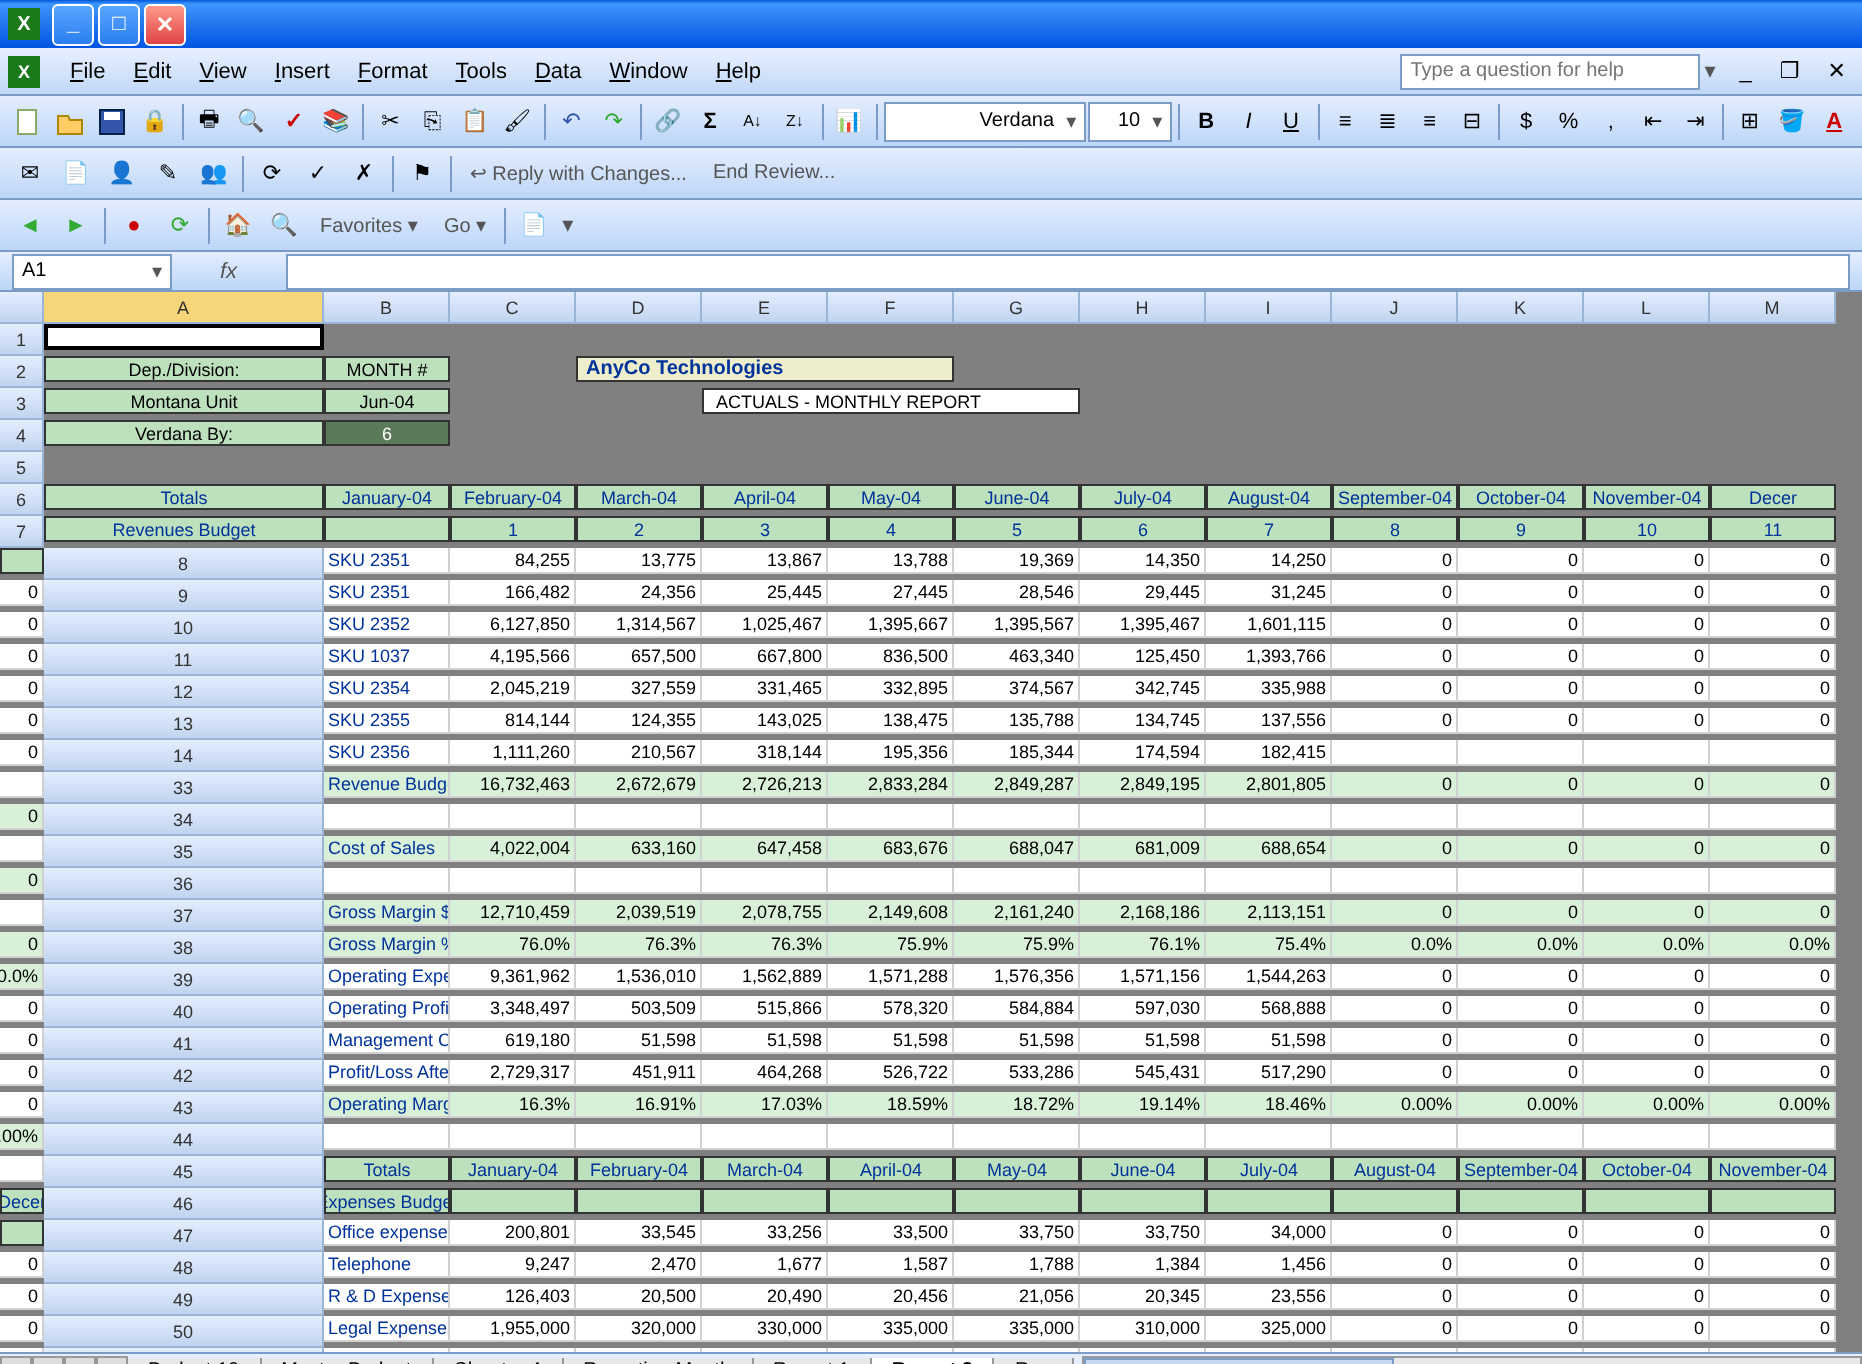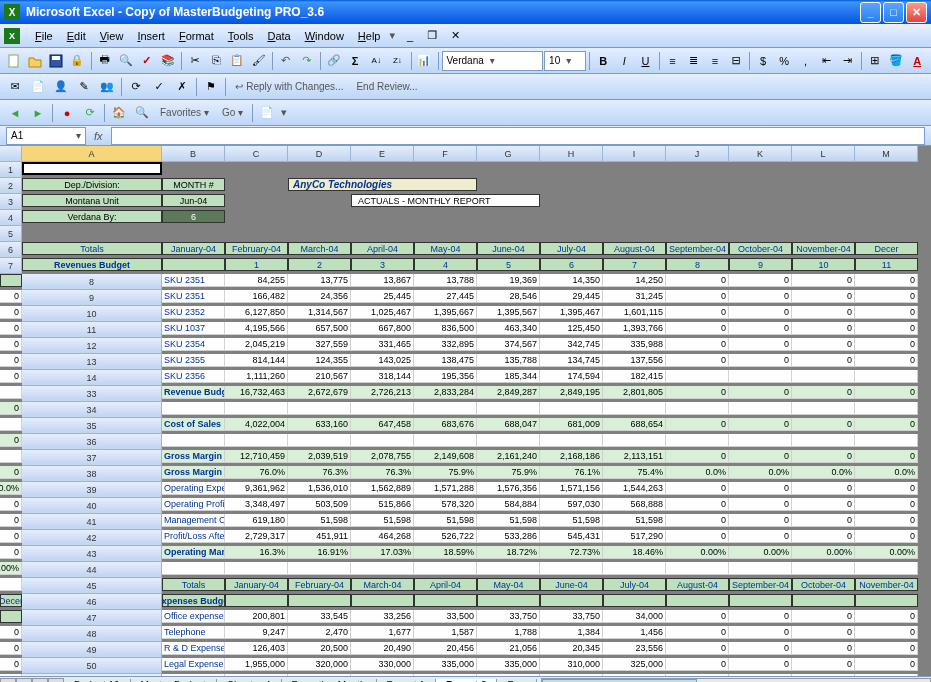--- a/index.html
+++ b/index.html
@@ -19,82 +19,82 @@
 .menubar-icon { width: 16px; height: 16px; background: #1a7a1a; margin-right: 8px; display: inline-flex; align-items: center; justify-content: center; color: white; font-weight: bold; font-size: 9px; }
 .menu-item { padding: 3px 7px; cursor: pointer; }
 .menu-item u { text-decoration: underline; }
 .help-box { margin-left: auto; width: 150px; height: 18px; border: 1px solid #7a9cc6; background: white; padding: 1px 4px; color: #999; font-size: 10px; }
 .menu-close { margin-left: 6px; padding: 0 4px; cursor: pointer; }
 
 
 .toolbar { height: 26px; background: linear-gradient(to bottom, #e4eeff, #bdd6f8); display: flex; align-items: center; padding: 0 4px; border-bottom: 1px solid #7a9cc6; gap: 1px; }
 .tb-btn { width: 22px; height: 22px; display: flex; align-items: center; justify-content: center; cursor: pointer; border-radius: 2px; }
 .tb-sep { width: 1px; height: 18px; background: #7a9cc6; margin: 0 2px; }
-.tb-combo { height: 20px; border: 1px solid #7a9cc6; background: white; padding: 0 4px; display: flex; align-items: center; font-size: 10px; }
+.tb-combo { height: 20px; border: 1px solid #7a9cc6; background: white; padding: 0 4px; display: flex; align-items: center; font-size: 10px; justify-content: flex-end; }
 .tb-combo::after { content: "▾"; margin-left: 6px; color: #555; }
 .tb-text { padding: 0 6px; color: #555; font-size: 10px; }
 .addr-input { flex: 0 0 340px; height: 20px; border: 1px solid #7a9cc6; background: white; padding: 0 4px; font-size: 10px; display: flex; align-items: center; }
 
 
 .formula-row { height: 20px; background: linear-gradient(to bottom, #e4eeff, #bdd6f8); display: flex; align-items: center; border-bottom: 1px solid #7a9cc6; }
 .name-box { width: 80px; height: 18px; border: 1px solid #7a9cc6; background: white; margin-left: 6px; padding: 0 4px; font-size: 10px; display: flex; align-items: center; }
-.fx-label { padding: 0 8px; font-style: italic; color: #555; }
+.fx-label { padding: 0 24px; font-style: italic; color: #555; }
 .formula-input { flex: 1; height: 18px; border: 1px solid #7a9cc6; background: white; margin-right: 6px; }
 
 
 .grid-wrap { position: relative; height: 530px; overflow: hidden; background: #808080; }
 .grid { display: grid; grid-template-columns: 22px 140px repeat(12, 63px); font-size: 9px; }
 .col-hdr, .row-hdr, .corner { background: linear-gradient(to bottom, #e4eeff, #c0d4f0); border-right: 1px solid #9bb5d8; border-bottom: 1px solid #9bb5d8; display: flex; align-items: center; justify-content: center; height: 16px; color: #333; position: sticky; }
 .col-hdr.sel { background: #f7d67a; }
 .row-hdr { justify-content: center; }
 .cell { background: white; border-right: 1px solid #d0d0d0; border-bottom: 1px solid #d0d0d0; height: 13px; padding: 0 2px; display: flex; align-items: center; overflow: hidden; white-space: nowrap; font-size: 9px; }
 .cell.gray { background: #808080; border-color: #808080; }
 .cell.hdr-dark { background: #5a7a5a; color: white; border: 1px solid #333; }
 .cell.hdr-green { background: #bde0bd; border: 1px solid #333; text-align: center; justify-content: center; }
 .cell.label-blue { color: #003399; }
 .cell.sum { background: #d8f0d8; }
 .cell.right { justify-content: flex-end; }
 .cell.center { justify-content: center; }
-.cell.bold { font-weight: bold; }
-.banner { background: #eeeecc; border: 1px solid #333; height: 13px; font-size: 10px; font-weight: bold; color: #003399; padding: 0 4px; display: flex; align-items: center; font-style: italic; }
+.cell.bold { font-weight: normal; }
+.banner { background: #eeeecc; border: 1px solid #333; height: 13px; font-size: 10px; font-weight: bold; color: #003399; padding: 0 4px; display: flex; align-items: center; }
 .report-title { background: white; border: 1px solid #333; height: 13px; padding: 0 6px; font-size: 9px; display: flex; align-items: center; }
 
 
 .sheet-bar { height: 18px; background: #e4eeff; display: flex; align-items: center; border-top: 1px solid #7a9cc6; font-size: 10px; }
 .sheet-nav { display: flex; }
 .sheet-nav-btn { width: 16px; height: 16px; border: 1px solid #999; background: #ddd; display: flex; align-items: center; justify-content: center; font-size: 8px; cursor: pointer; }
 .sheet-tab { padding: 1px 10px; background: #e8e8e8; border: 1px solid #999; border-top: none; margin-left: -1px; cursor: pointer; border-radius: 0 0 4px 4px; }
 .sheet-tab.active { background: white; font-weight: bold; }
 .scroll-h { flex: 1; height: 16px; background: #e8e8e8; border: 1px solid #999; margin-left: 4px; position: relative; }
 .scroll-thumb { position: absolute; left: 0; width: 40%; height: 100%; background: #c8d8f0; border: 1px solid #7a9cc6; }
 </style>
 </head>
 <body>
 
 <div class="titlebar">
   <span class="titlebar-icon">X</span>
-  <span class="titlebar-text">Microsoft Excel - Copy of MasterBudgeting PRO_3.6</span>
   <div class="win-btns">
     <div class="win-btn win-min">_</div>
     <div class="win-btn win-max">□</div>
     <div class="win-btn win-close">✕</div>
   </div>
 </div>
 
 <div class="menubar">
   <span class="menubar-icon">X</span>
   <span class="menu-item"><u>F</u>ile</span>
     <span class="menu-item"><u>E</u>dit</span>
     <span class="menu-item"><u>V</u>iew</span>
     <span class="menu-item"><u>I</u>nsert</span>
     <span class="menu-item"><u>F</u>ormat</span>
     <span class="menu-item"><u>T</u>ools</span>
     <span class="menu-item"><u>D</u>ata</span>
     <span class="menu-item"><u>W</u>indow</span>
     <span class="menu-item"><u>H</u>elp</span>
+  <input class="help-box" placeholder="Type a question for help" style="">
   <span style="padding:0 2px;color:#555">▾</span>
   <span class="menu-close">_</span>
   <span class="menu-close">❐</span>
   <span class="menu-close">✕</span>
 </div>
 
 <div class="toolbar">
   <div class="tb-btn">
       <svg width="14" height="14">
         <rect x="2" y="1" width="9" height="12" fill="#fff" stroke="#8a6"></rect>
@@ -551,21 +551,21 @@
       <div class="cell right ">0</div>
       <div class="cell right ">0</div>
       <div class="cell right ">0</div>
       <div class="row-hdr">43</div>
       <div class="cell label-blue sum bold">Operating Margin %</div>
       <div class="cell right sum">16.3%</div>
       <div class="cell right sum">16.91%</div>
       <div class="cell right sum">17.03%</div>
       <div class="cell right sum">18.59%</div>
       <div class="cell right sum">18.72%</div>
-      <div class="cell right sum">72.73%</div>
+      <div class="cell right sum">19.14%</div>
       <div class="cell right sum">18.46%</div>
       <div class="cell right sum">0.00%</div>
       <div class="cell right sum">0.00%</div>
       <div class="cell right sum">0.00%</div>
       <div class="cell right sum">0.00%</div>
       <div class="cell right sum">0.00%</div>
       <div class="row-hdr">44</div>
       <div class="cell"></div>
       <div class="cell"></div>
       <div class="cell"></div>

